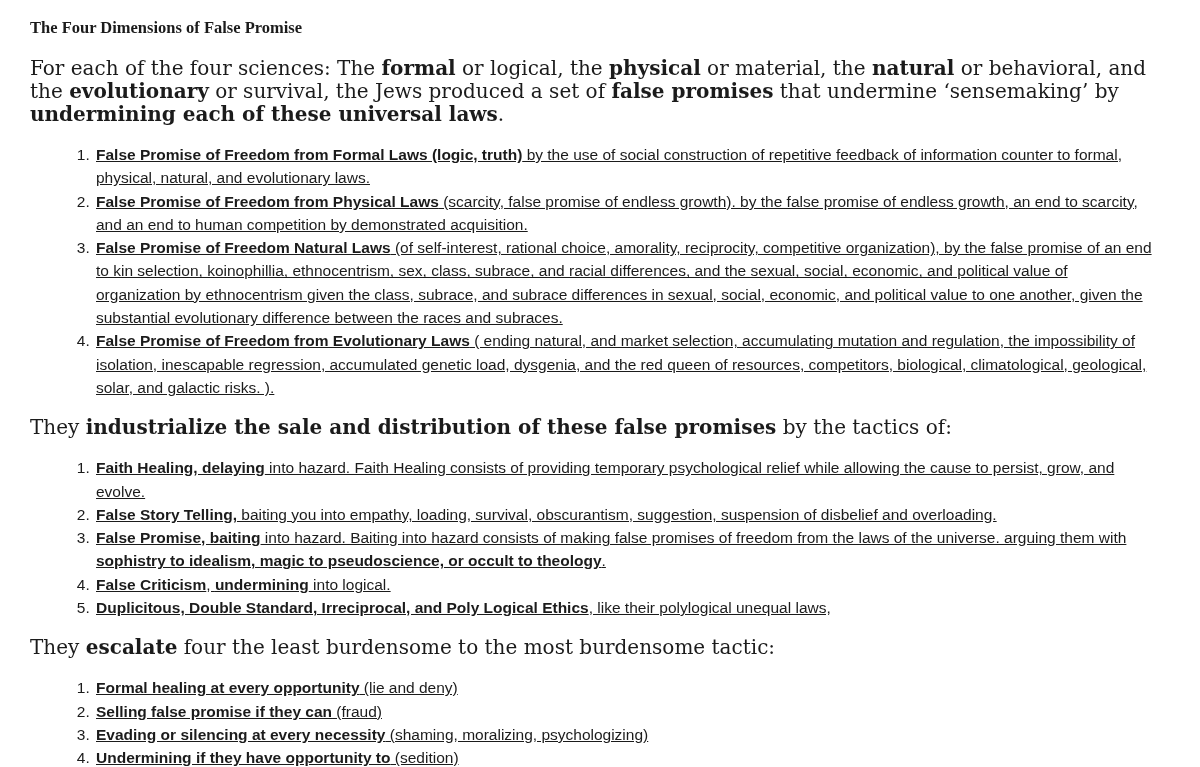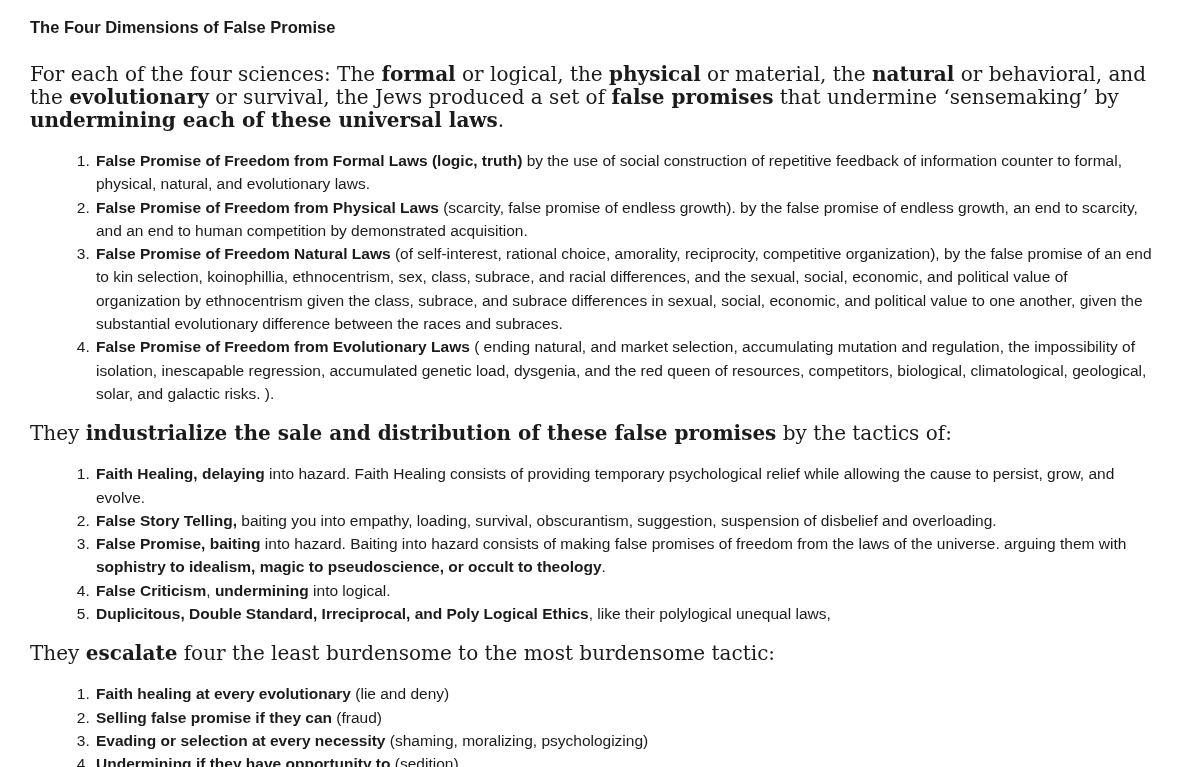--- a/index.html
+++ b/index.html
@@ -4,40 +4,40 @@
 <style>
   * { box-sizing: border-box; }
   html, body { margin: 0; padding: 0; background: #ffffff; }
   body {
     width: 1200px;
     min-height: 767px;
     color: #1b1b1b;
     padding: 8px 48px 24px 30px;
   }
   .doc-heading {
-    font-family: Liberation Sans, sans-serif;
+    font-family: Liberation Serif, serif;
     font-size: 16.5px;
     line-height: 23px;
     font-weight: normal;
-    margin: 8px 0 24px 0;
+    margin: 8px 0 18px 0;
   }
   .para {
     font-family: "DejaVu Serif", "Liberation Serif", serif;
     font-size: 20px;
     line-height: 23px;
     margin: 0 0 17px 0;
   }
   ol.doc-list {
     font-family: "Liberation Sans", "DejaVu Sans", sans-serif;
     font-size: 15.5px;
     line-height: 23.3px;
     margin: 0 0 17px 0;
     padding-left: 64px;
   }
-  ol.doc-list li { padding-left: 2px; }
+  ol.doc-list li { padding-left: 2px; text-decoration: underline; }
   strong { font-weight: 700; }
 </style>
 </head>
 <body>
 
 <h1 class="doc-heading"><strong>The Four Dimensions of False Promise</strong></h1>
 
 <p class="para"><span>For each of the four sciences: The </span><strong>formal</strong><span> or logical, the </span><strong>physical</strong><span> or material, the </span><strong>natural</strong><span> or behavioral, and the </span><strong>evolutionary</strong><span> or survival, the Jews produced a set of </span><strong>false promises</strong><span> that undermine ‘sensemaking’ by </span><strong>undermining each of these universal laws</strong><span>.</span></p>
 
 <ol class="doc-list">
@@ -53,18 +53,18 @@
   <li><strong>Faith Healing, delaying</strong><span> into hazard. Faith Healing consists of providing temporary psychological relief while allowing the cause to persist, grow, and evolve.</span></li>
   <li><strong>False Story Telling,</strong><span> baiting you into empathy, loading, survival, obscurantism, suggestion, suspension of disbelief and overloading.</span></li>
   <li><strong>False Promise, baiting</strong><span> into hazard. Baiting into hazard consists of making false promises of freedom from the laws of the universe. arguing them with </span><strong>sophistry to idealism, magic to pseudoscience, or occult to theology</strong><span>.</span></li>
   <li><strong>False Criticism</strong><span>, </span><strong>undermining</strong><span> into logical.</span></li>
   <li><strong>Duplicitous, Double Standard, Irreciprocal, and Poly Logical Ethics</strong><span>, like their polylogical unequal laws,</span></li>
 </ol>
 
 <p class="para"><span>They </span><strong>escalate</strong><span> four the least burdensome to the most burdensome tactic:</span></p>
 
 <ol class="doc-list">
-  <li><strong>Faith healing at every evolutionary</strong><span> (lie and deny)</span></li>
+  <li><strong>Formal healing at every opportunity</strong><span> (lie and deny)</span></li>
   <li><strong>Selling false promise if they can</strong><span> (fraud)</span></li>
-  <li><strong>Evading or selection at every necessity</strong><span> (shaming, moralizing, psychologizing)</span></li>
+  <li><strong>Evading or silencing at every necessity</strong><span> (shaming, moralizing, psychologizing)</span></li>
   <li><strong>Undermining if they have opportunity to</strong><span> (sedition)</span></li>
 
 </ol>
 
 </body></html>

